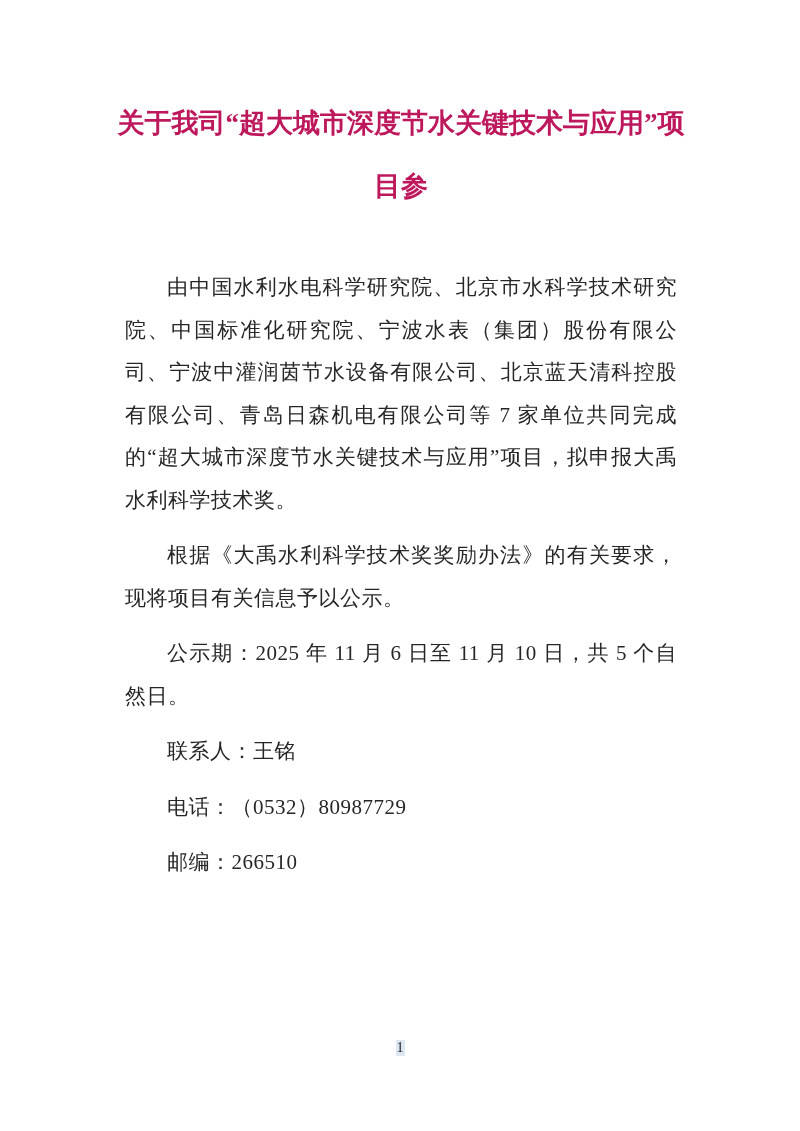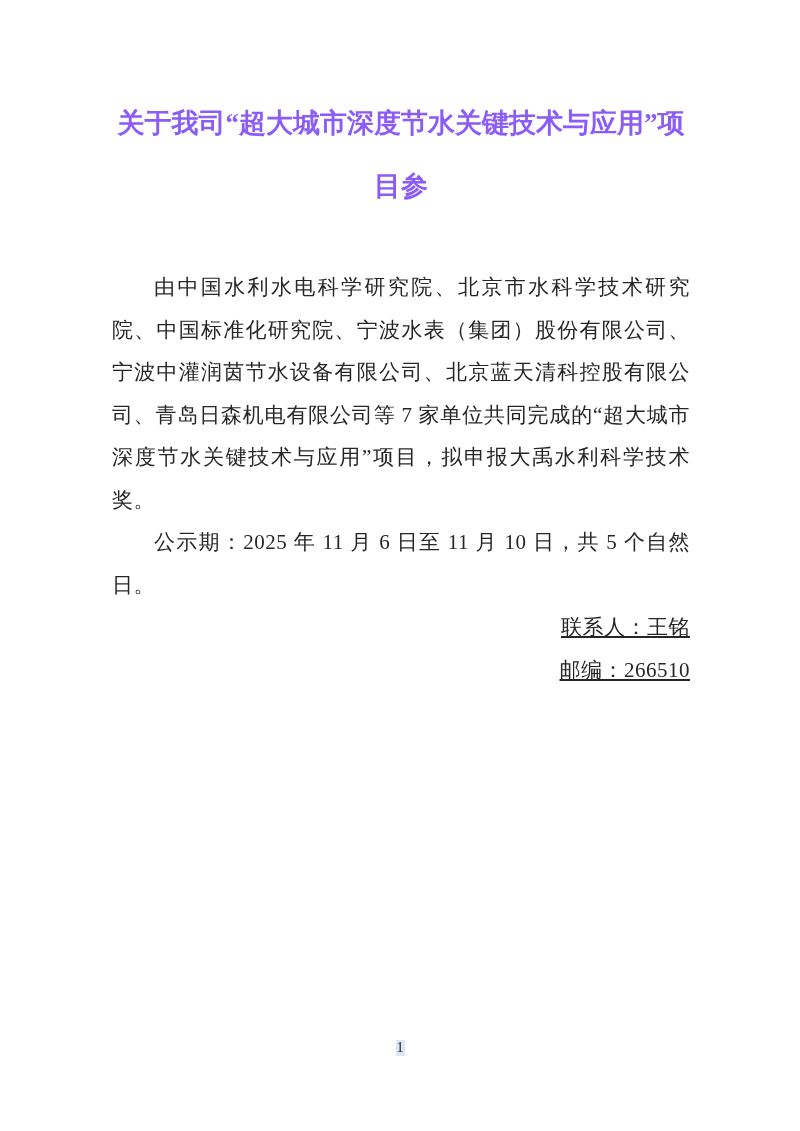--- a/index.html
+++ b/index.html
@@ -18,40 +18,39 @@
   .page {
     box-sizing: border-box;
     width: 800px;
     height: 1131px;
     padding: 92px 110px 0 112px;
     background: #ffffff;
   }
   .doc-title {
     font-size: 27px;
     font-weight: bold;
-    color: #8b5cf6;
+    color: #be185d;
     text-align: center;
     line-height: 63px;
     margin: 0;
   }
   .doc-body {
     margin-top: 48px;
     font-size: 21px;
     line-height: 42.5px;
     letter-spacing: 0.5px;
   }
   .doc-body p {
-    margin: 0;
+    margin: 13px;
     text-indent: 2em;
     text-align: justify;
     text-justify: inter-ideograph;
   }
   .doc-body p.no-justify {
-    text-align: right;
-    text-decoration: underline;
+    text-align: left;
   }
   .page-footer {
     position: absolute;
     left: 0;
     right: 0;
     top: 1040px;
     text-align: center;
     font-size: 14px;
     color: #1a1a1a;
   }
@@ -64,21 +63,23 @@
 </head>
 <body>
 
 <div class="page">
   <h1 class="doc-title">
     <div>关于我司“超大城市深度节水关键技术与应用”项目参</div>
   </h1>
 
   <div class="doc-body">
     <p>由中国水利水电科学研究院、北京市水科学技术研究院、中国标准化研究院、宁波水表（集团）股份有限公司、宁波中灌润茵节水设备有限公司、北京蓝天清科控股有限公司、青岛日森机电有限公司等 7 家单位共同完成的“超大城市深度节水关键技术与应用”项目，拟申报大禹水利科学技术奖。</p>
+    <p>根据《大禹水利科学技术奖奖励办法》的有关要求，现将项目有关信息予以公示。</p>
     <p>公示期：2025 年 11 月 6 日至 11 月 10 日，共 5 个自然日。</p>
     <p class="no-justify">联系人：王铭</p>
+    <p class="no-justify">电话：（0532）80987729</p>
     <p class="no-justify">邮编：266510</p>
   </div>
 </div>
 
 <div class="page-footer">
   <span class="page-number">1</span>
 </div>
 
 </body></html>

